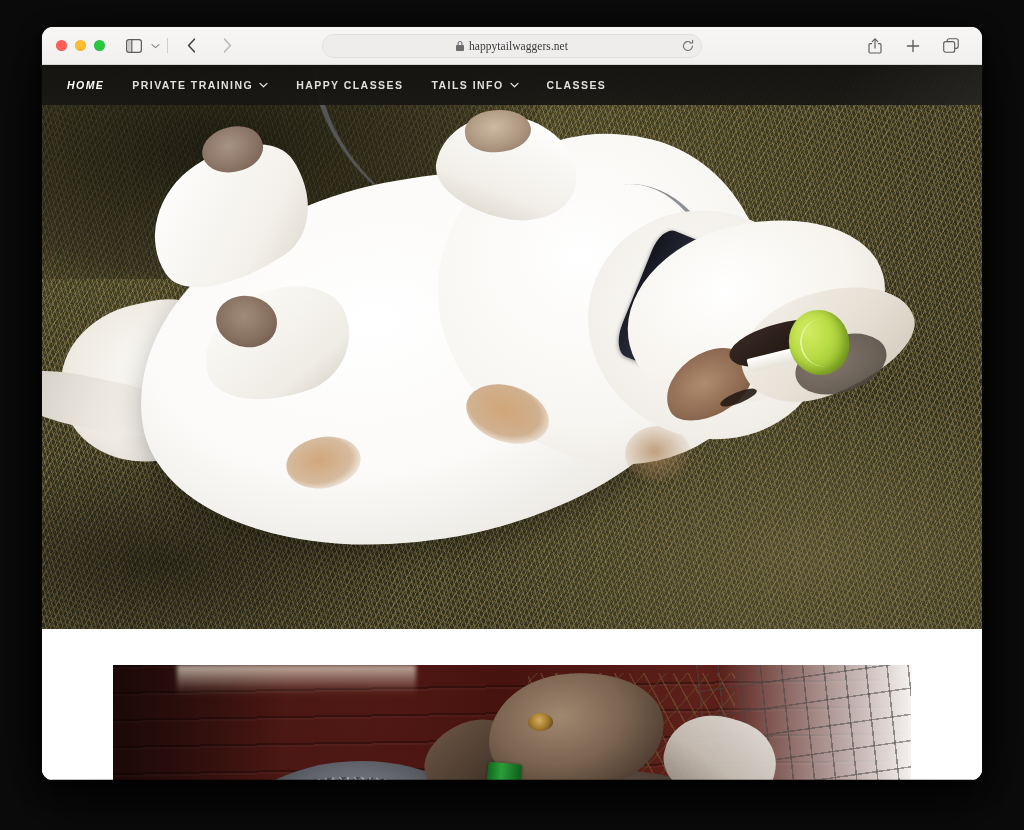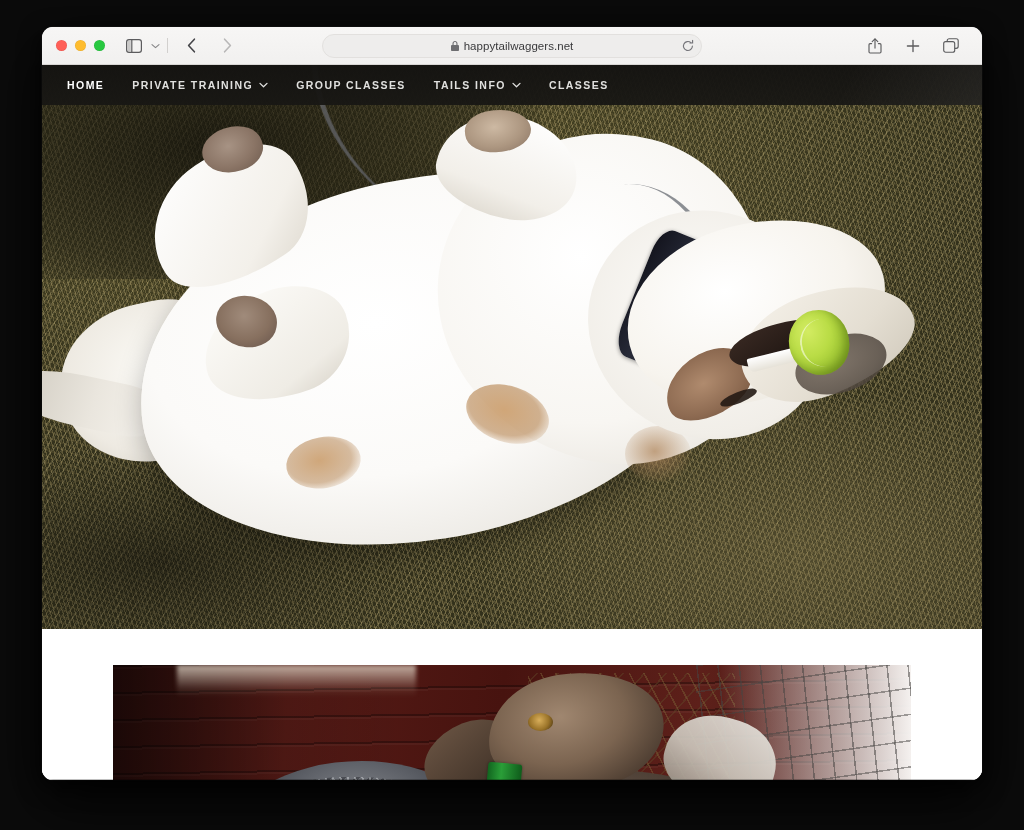--- a/index.html
+++ b/index.html
@@ -95,20 +95,21 @@
   .url-field {
     position: relative;
     height: 24px;
     background: #eeedec;
     border-radius: 12px;
     border: 0.5px solid #e2e0de;
     display: flex;
     align-items: center;
     justify-content: center;
     gap: 5px;
+    font-family: Liberation Serif, serif;
   }
   .lock-icon { color: #6d6d70; display: flex; }
   .url-text {
     font-size: 11.5px;
     color: #3a3a3c;
     letter-spacing: 0.05px;
   }
   .reload-btn {
     position: absolute;
     right: 7px;
@@ -440,21 +441,21 @@
     font-size: 10.5px;
     font-weight: bold;
     letter-spacing: 1.45px;
     margin-right: 28px;
     display: flex;
     align-items: center;
     gap: 6px;
     white-space: nowrap;
     opacity: 0.92;
   }
-  .nav-item.active { opacity: 1; color: #ffffff; }
+  .nav-item.active { opacity: 1; color: #ffffff; font-style: italic; }
   .nav-caret {
     font-size: 8px;
     line-height: 1;
     display: inline-block;
     transform: translateY(1px);
   }
 
   
   .logo-badge {
     position: absolute;
@@ -742,21 +743,21 @@
           </a>
           <a class="nav-item">
             <span>PRIVATE TRAINING</span>
             <span class="nav-caret">
               <svg width="9" height="6" viewBox="0 0 9 6" fill="none" stroke="currentColor" stroke-width="1.3" stroke-linecap="round" stroke-linejoin="round">
                 <polyline points="1,1.4 4.5,4.8 8,1.4"></polyline>
               </svg>
             </span>
           </a>
           <a class="nav-item">
-            <span>GROUP CLASSES</span>
+            <span>HAPPY CLASSES</span>
           </a>
           <a class="nav-item">
             <span>TAILS INFO</span>
             <span class="nav-caret">
               <svg width="9" height="6" viewBox="0 0 9 6" fill="none" stroke="currentColor" stroke-width="1.3" stroke-linecap="round" stroke-linejoin="round">
                 <polyline points="1,1.4 4.5,4.8 8,1.4"></polyline>
               </svg>
             </span>
           </a>
           <a class="nav-item">

